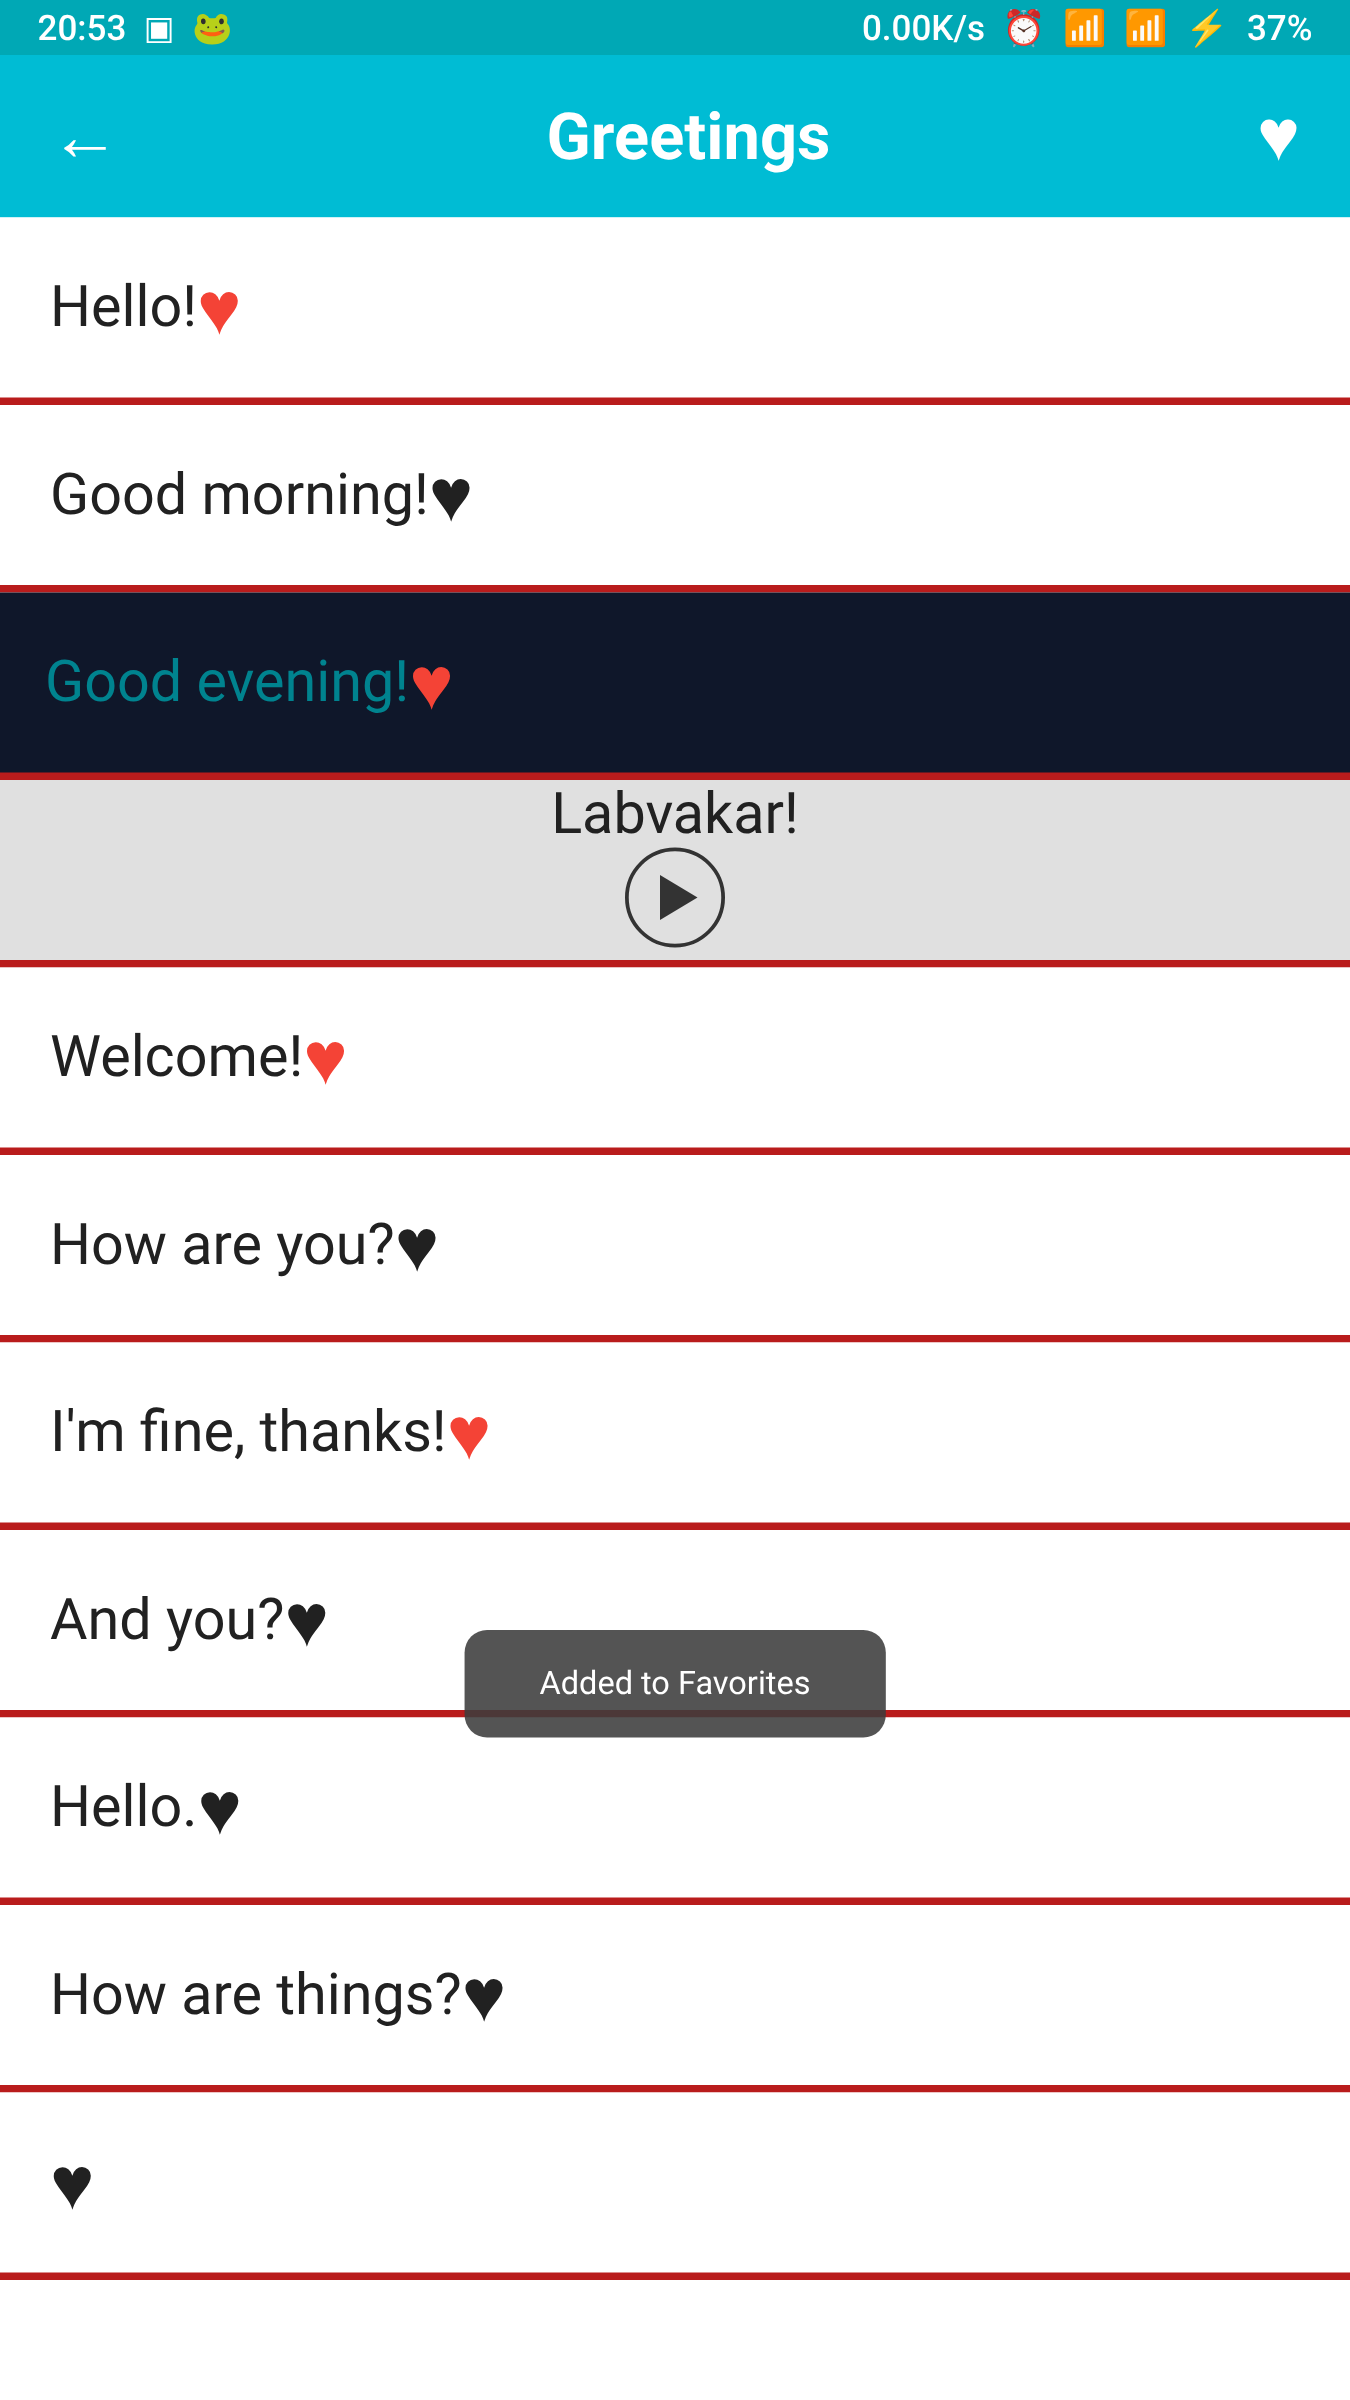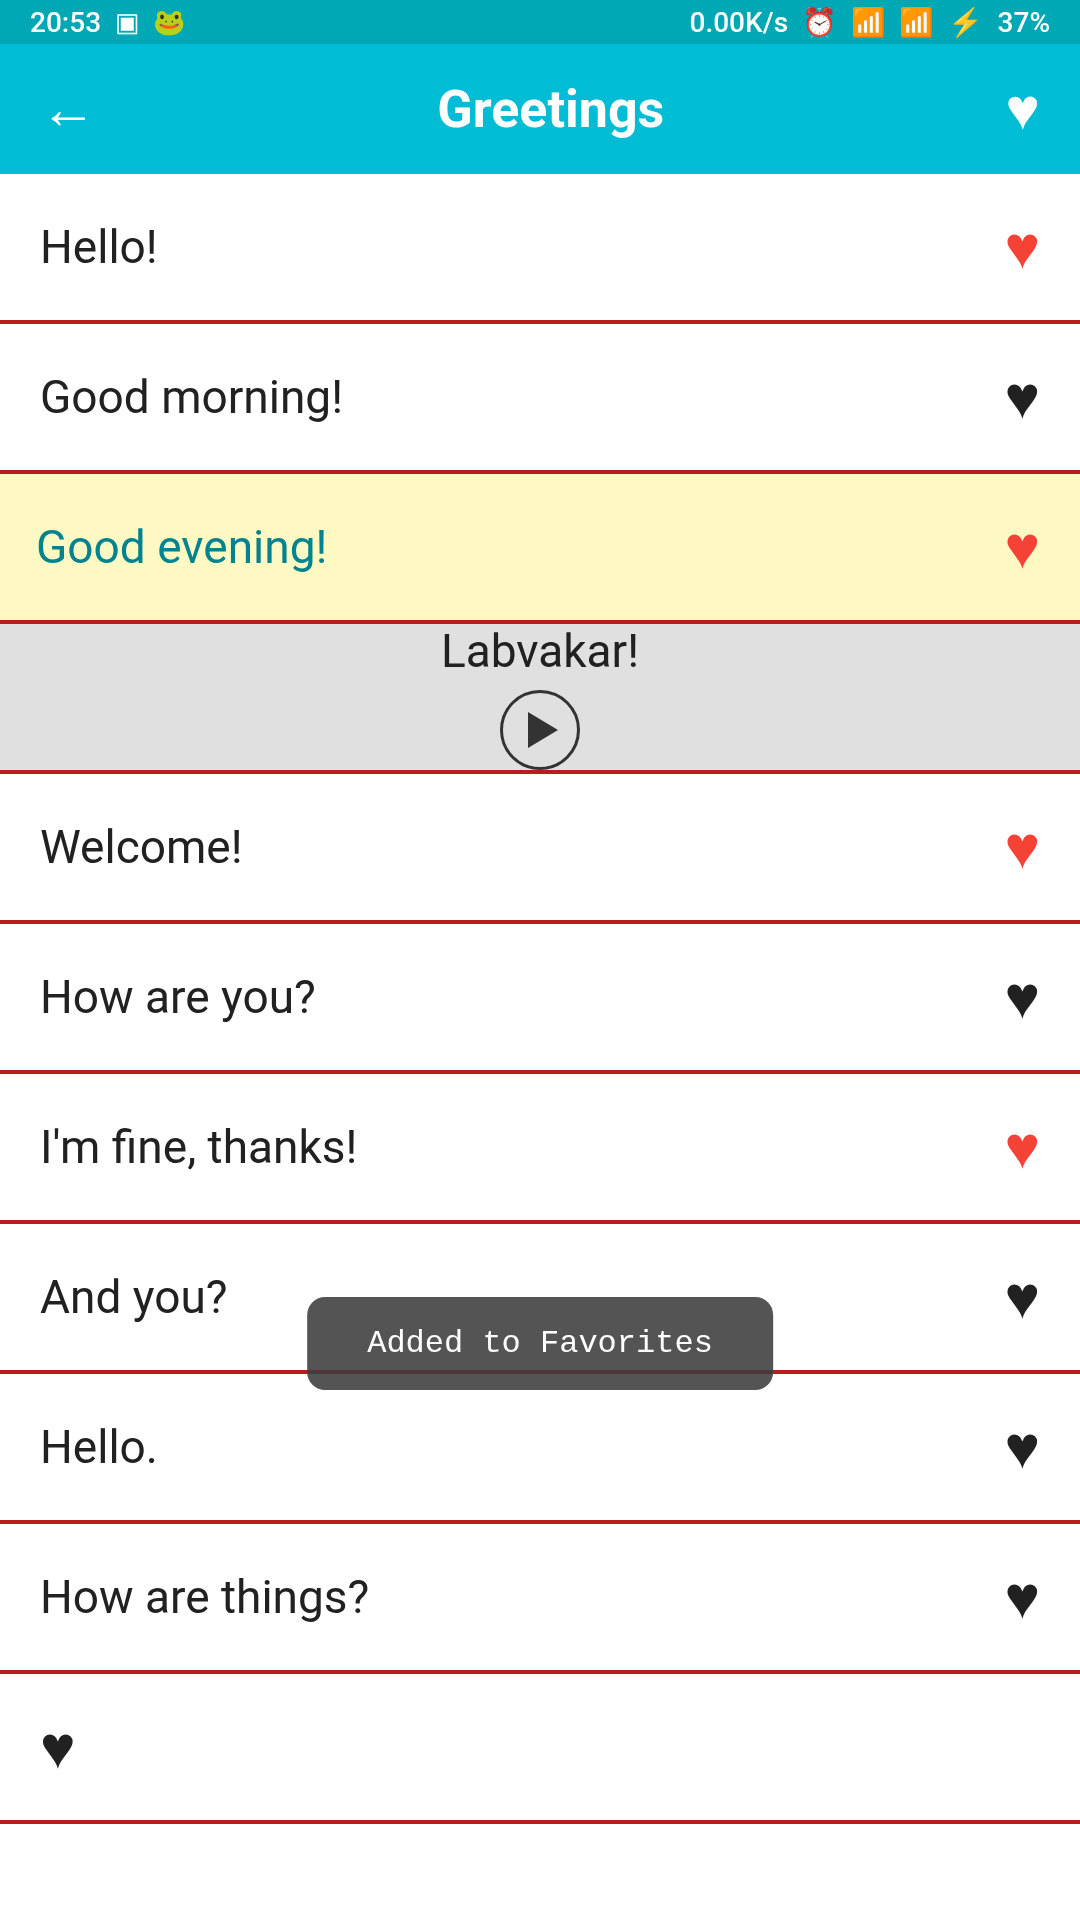--- a/index.html
+++ b/index.html
@@ -57,30 +57,30 @@
 
     
     .list-container {
       background: #fff;
       overflow: hidden;
     }
 
     .list-item {
       display: flex;
       align-items: center;
-      justify-content: space-between;
+      justify-content: flex-start;
       padding: 0 40px;
       min-height: 150px;
-      border-bottom: 4px solid #b91c1c;
+      border-bottom: 6px solid #b91c1c;
       cursor: pointer;
       background: #fff;
     }
 
     .list-item.highlighted {
-      background: #fef9c3;
+      background: #0f172a;
       padding-left: 36px;
     }
 
     .list-item.pressed {
       background: #e0e0e0;
       flex-direction: column;
     }
 
     .item-text {
       font-size: 46px;
@@ -129,24 +129,23 @@
     
     .toast {
       position: absolute;
       bottom: 530px;
       left: 50%;
       transform: translateX(-50%);
       background: rgba(60, 60, 60, 0.88);
       color: white;
       padding: 28px 60px;
       border-radius: 18px;
-      font-size: 32px;
+      font-size: 26px;
       white-space: nowrap;
       z-index: 100;
-      font-family: Liberation Mono, monospace;
     }
   </style>
 </head>
 <body>
 
 <div class="status-bar">
   <div class="status-left">
     <span>20:53</span>
     <span style="font-size:26px;">▣</span>
     <span style="font-size:26px;">🐸</span>

